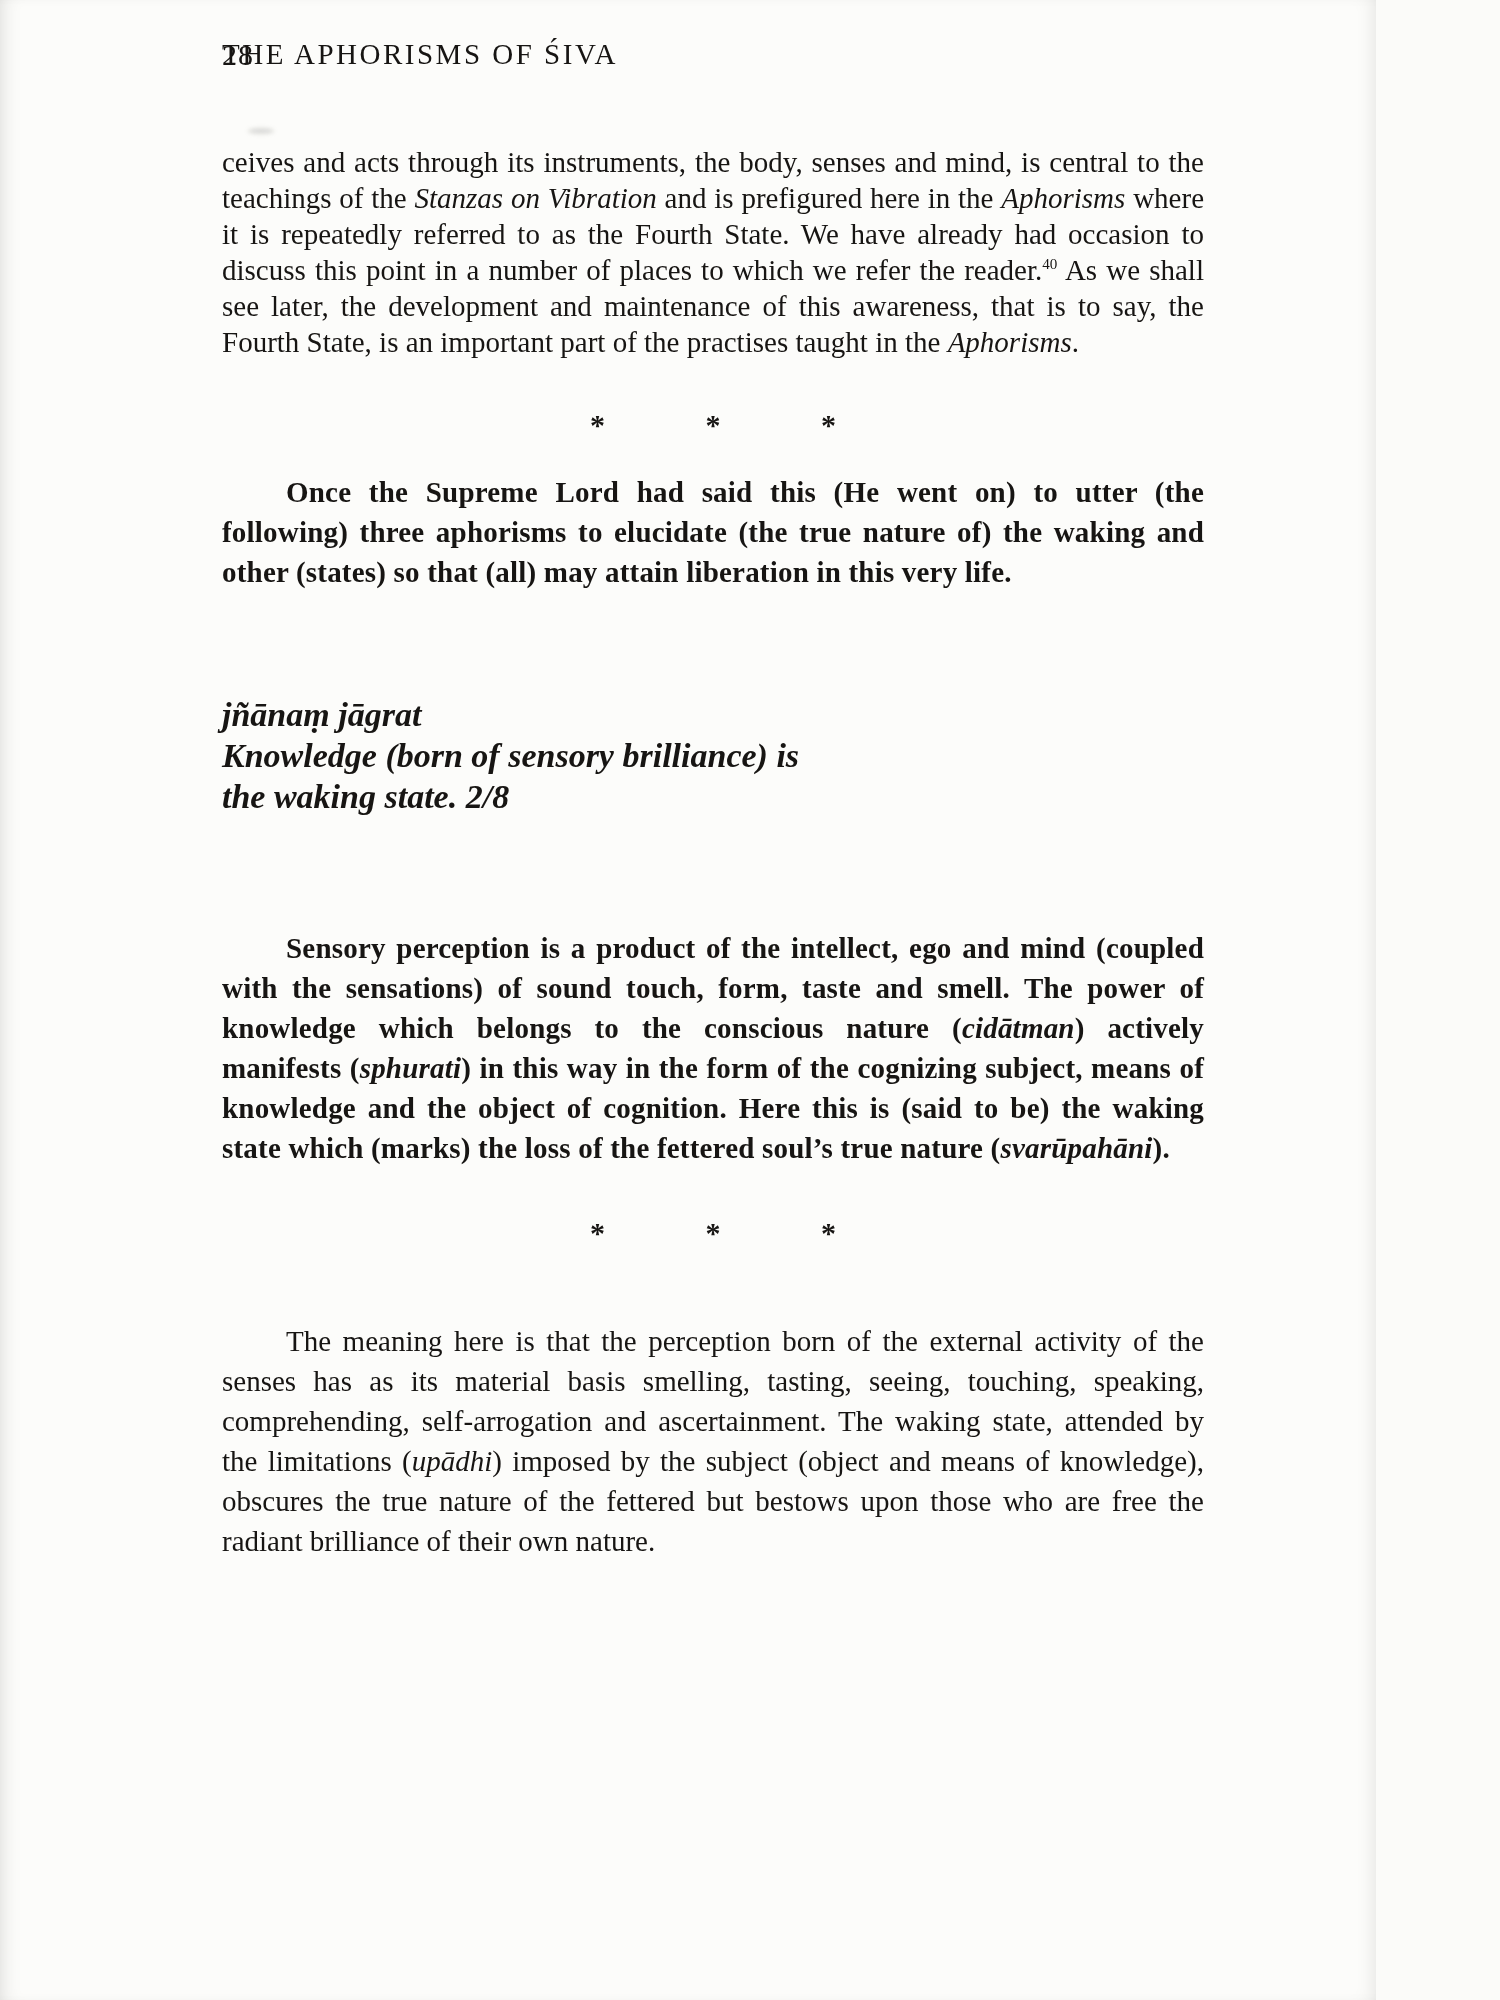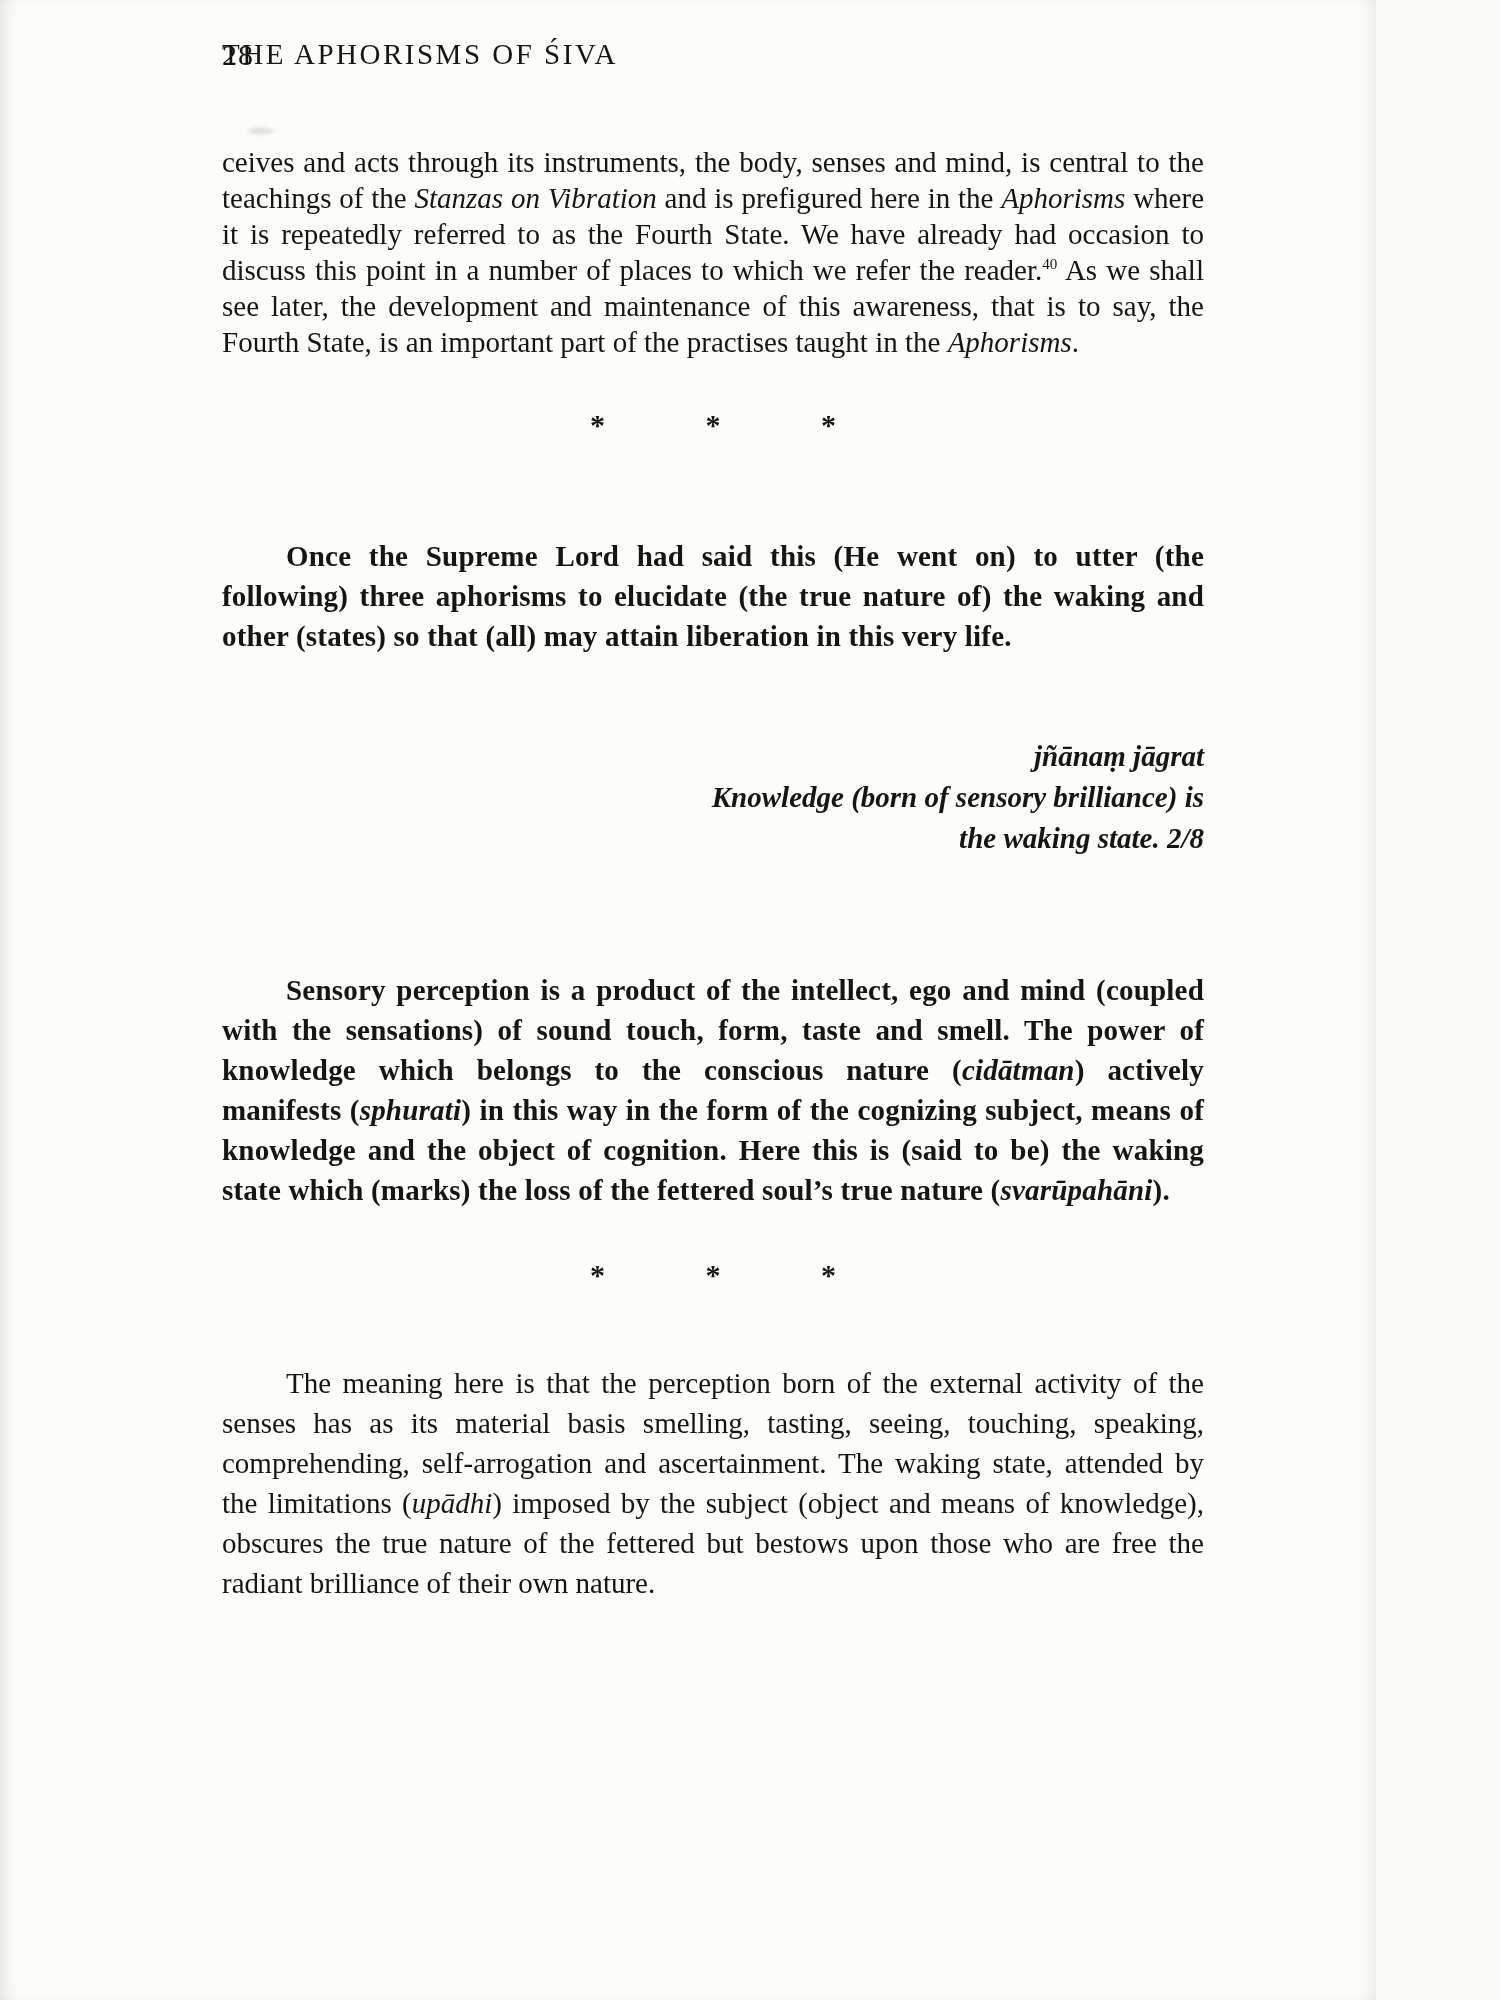--- a/index.html
+++ b/index.html
@@ -77,28 +77,28 @@
     text-align: center;
     font-weight: bold;
     font-size: 30px;
     word-spacing: 3.1em;
     height: 40px;
   }
 
   .sep-1 { margin-top: 48px; }
   .sep-2 { margin-top: 48px; }
 
-  .p2 { margin-top: 88px; }
+  .p2 { margin-top: 24px; }
 
   .aphorism {
-    margin-top: 80px;
-    text-align: right;
+    margin-top: 102px;
+    text-align: left;
     font-weight: bold;
     font-style: italic;
-    font-size: 29px;
+    font-size: 34px;
     line-height: 41px;
   }
 
   .p3 { margin-top: 111px; }
   .p4 { margin-top: 65px; }
 
   
   .smudge {
     position: absolute;
     left: 248px;

